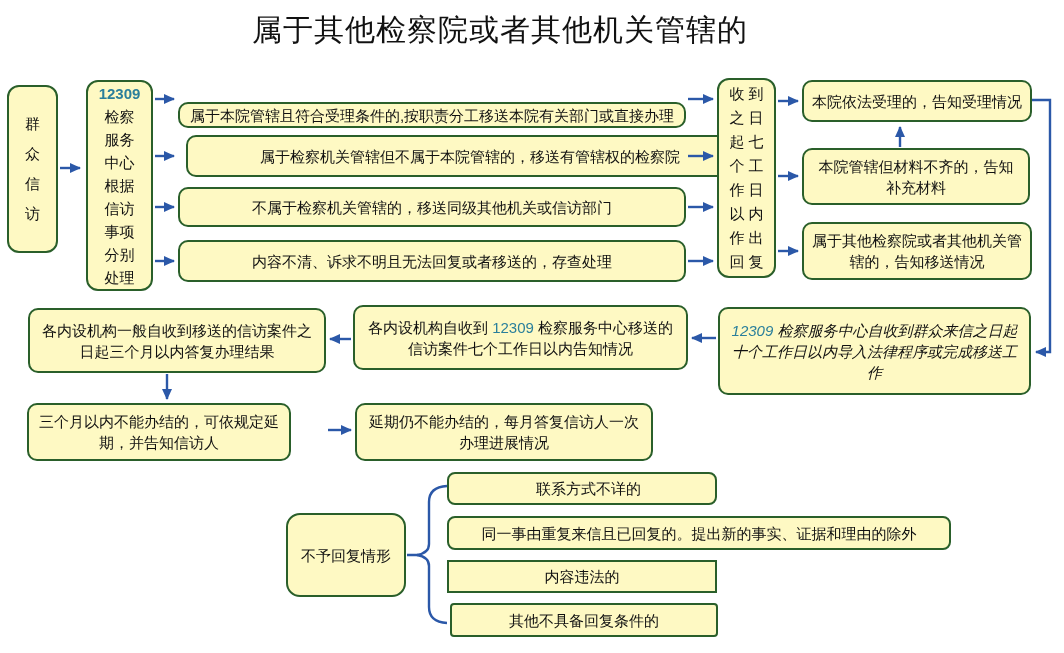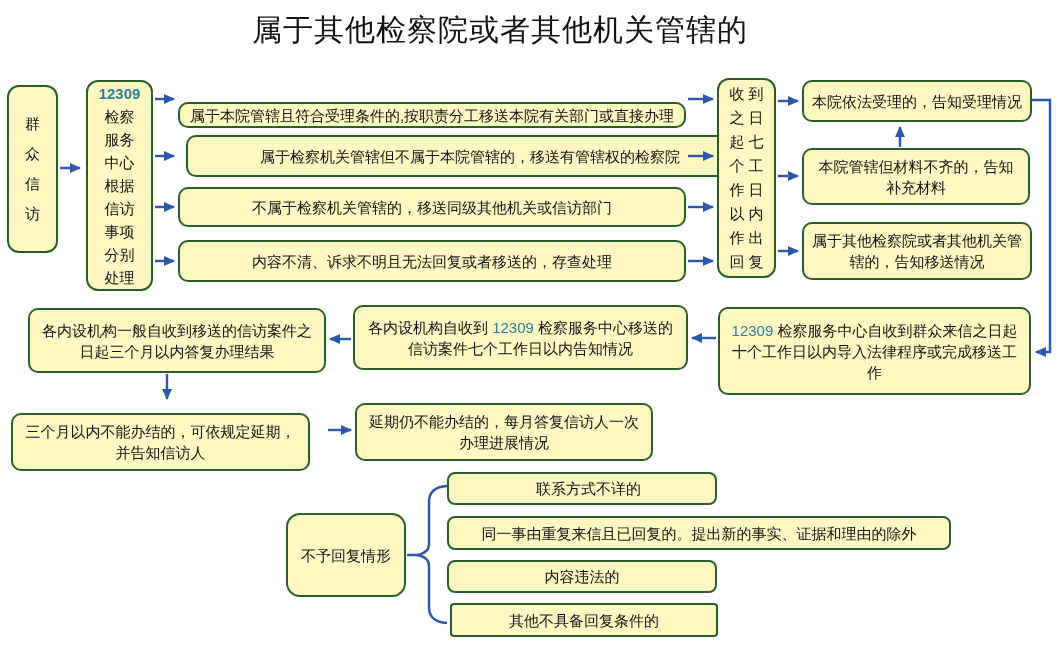--- a/index.html
+++ b/index.html
@@ -51,29 +51,29 @@
   #masses        { left: 7px;   top: 85px;  width: 51px;  height: 168px; border-radius: 12px; line-height: 30px; }
   #svc-center    { left: 86px;  top: 80px;  width: 67px;  height: 211px; border-radius: 12px; line-height: 23px; }
   #branch-0      { left: 178px; top: 78px;  width: 508px; height: 26px; margin-top: 24px; }
   #branch-1      { left: 178px; top: 135px; width: 568px; height: 42px; margin-left: 8px; }
   #branch-2      { left: 178px; top: 187px; width: 508px; height: 40px; }
   #branch-3      { left: 178px; top: 240px; width: 508px; height: 42px; padding-left: 8px; }
   #deadline      { left: 717px; top: 78px;  width: 59px;  height: 200px; border-radius: 12px; line-height: 24px; letter-spacing: 4px; padding-left: 6px; }
   #accept        { left: 802px; top: 80px;  width: 230px; height: 42px;  padding: 2px 3px; }
   #supplement    { left: 802px; top: 148px; width: 228px; height: 57px; }
   #transfer      { left: 802px; top: 222px; width: 230px; height: 58px; }
-  #import-dl     { left: 718px; top: 307px; width: 313px; height: 88px;  padding: 2px 10px; }
+  #import-dl     { left: 718px; top: 307px; width: 313px; height: 88px;  padding: 2px 10px; font-style: italic; }
   #dept-inform   { left: 353px; top: 305px; width: 335px; height: 65px; }
   #dept-reply    { left: 28px;  top: 308px; width: 298px; height: 65px; }
-  #delay         { left: 11px;  top: 403px; width: 299px; height: 58px; margin-top: 10px; }
+  #delay         { left: 27px;  top: 403px; width: 264px; height: 58px; }
   #extension     { left: 355px; top: 403px; width: 298px; height: 58px; }
   #no-reply      { left: 286px; top: 513px; width: 120px; height: 84px;  border-radius: 14px; }
   #nr-item-0     { left: 447px; top: 472px; width: 270px; height: 33px;  border-radius: 8px; padding-left: 21px; }
   #nr-item-1     { left: 447px; top: 516px; width: 504px; height: 34px;  border-radius: 8px; }
-  #nr-item-2     { left: 447px; top: 560px; width: 270px; height: 33px;  border-radius: 8px; }
+  #nr-item-2     { left: 447px; top: 560px; width: 270px; height: 33px;  border-radius: 0; }
   #nr-item-3     { left: 450px; top: 603px; width: 268px; height: 34px;  border-radius: 4px; }
   #connectors { position: absolute; left: 0; top: 0; width: 1064px; height: 653px; pointer-events: none; }
   .arrow, .line { stroke: var(--arrow); stroke-width: 2.4; fill: none; }
 </style>
 </head>
 <body>
 
 <div id="canvas">
 
   <div id="title">属于其他检察院或者其他机关管辖的</div>

